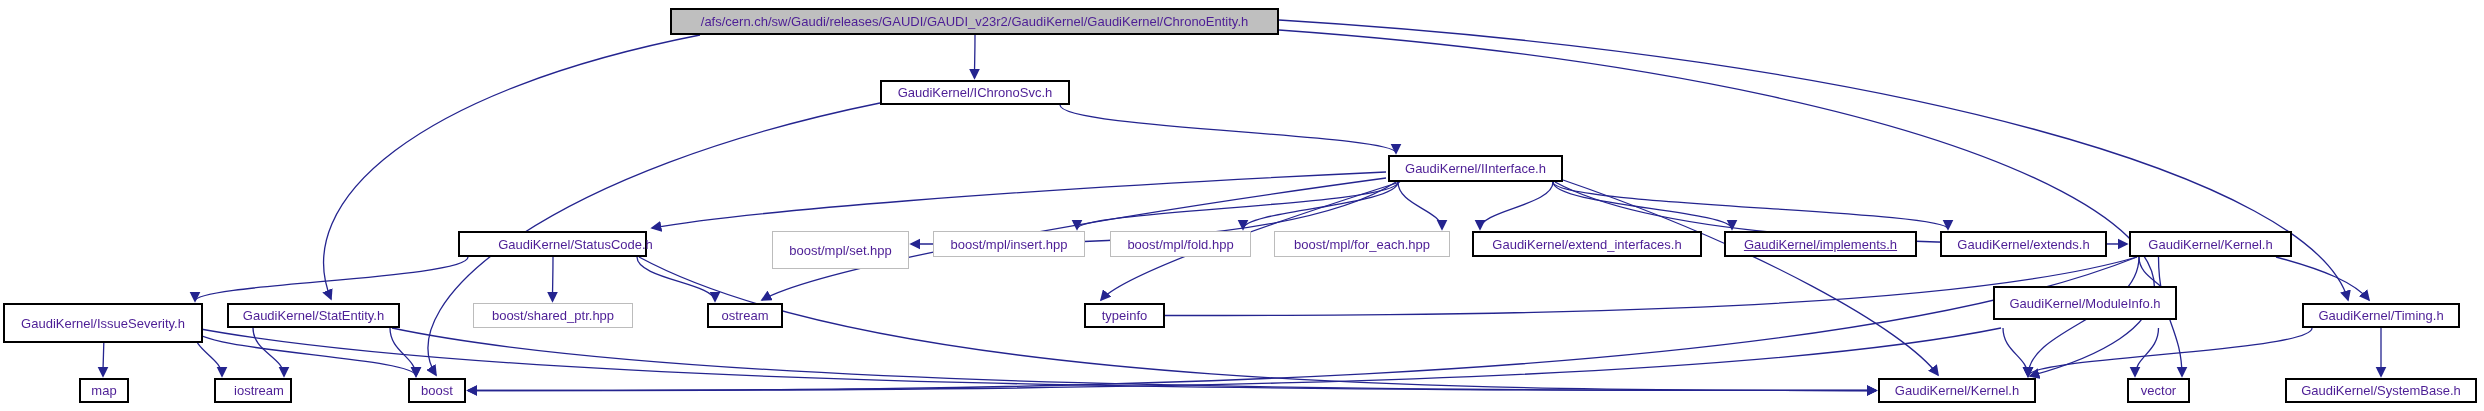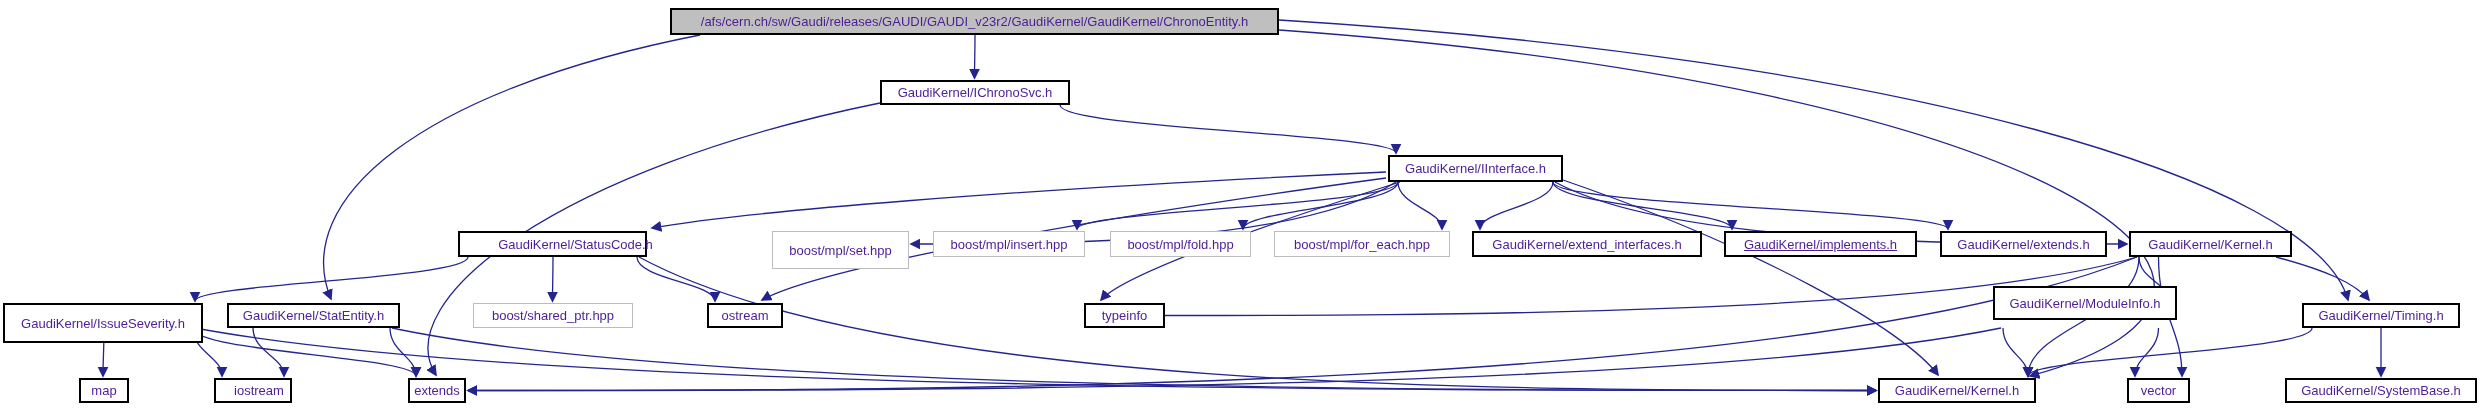--- a/index.html
+++ b/index.html
@@ -80,18 +80,18 @@
       <div class="node" style="left: 2129px; top: 231px; width: 163px; height: 26px;">GaudiKernel/Kernel.h</div>
       <div class="node" style="left: 3px; top: 303px; width: 200px; height: 40px;">GaudiKernel/IssueSeverity.h</div>
       <div class="node" style="left: 227px; top: 303px; width: 173px; height: 25px; text-align: right;">GaudiKernel/StatEntity.h</div>
       <div class="node external" style="left: 473px; top: 303px; width: 160px; height: 25px;">boost/shared_ptr.hpp</div>
       <div class="node" style="left: 707px; top: 303px; width: 76px; height: 25px;">ostream</div>
       <div class="node" style="left: 1050px; top: 303px; width: 81px; height: 25px; margin-left: 34px;">typeinfo</div>
       <div class="node" style="left: 1993px; top: 286px; width: 184px; height: 34px;">GaudiKernel/ModuleInfo.h</div>
       <div class="node" style="left: 2302px; top: 303px; width: 158px; height: 25px;">GaudiKernel/Timing.h</div>
       <div class="node" style="left: 79px; top: 378px; width: 50px; height: 25px;">map</div>
       <div class="node" style="left: 214px; top: 378px; width: 78px; height: 25px; padding-left: 12px;">iostream</div>
-      <div class="node" style="left: 408px; top: 378px; width: 58px; height: 25px;">extends</div>
+      <div class="node" style="left: 408px; top: 378px; width: 58px; height: 25px;">boost</div>
       <div class="node" style="left: 1878px; top: 378px; width: 158px; height: 25px;">GaudiKernel/Kernel.h</div>
       <div class="node" style="left: 2127px; top: 378px; width: 63px; height: 25px;">vector</div>
       <div class="node" style="left: 2285px; top: 378px; width: 192px; height: 25px;">GaudiKernel/SystemBase.h</div>
     </div>
 </div>
 
 </body></html>

